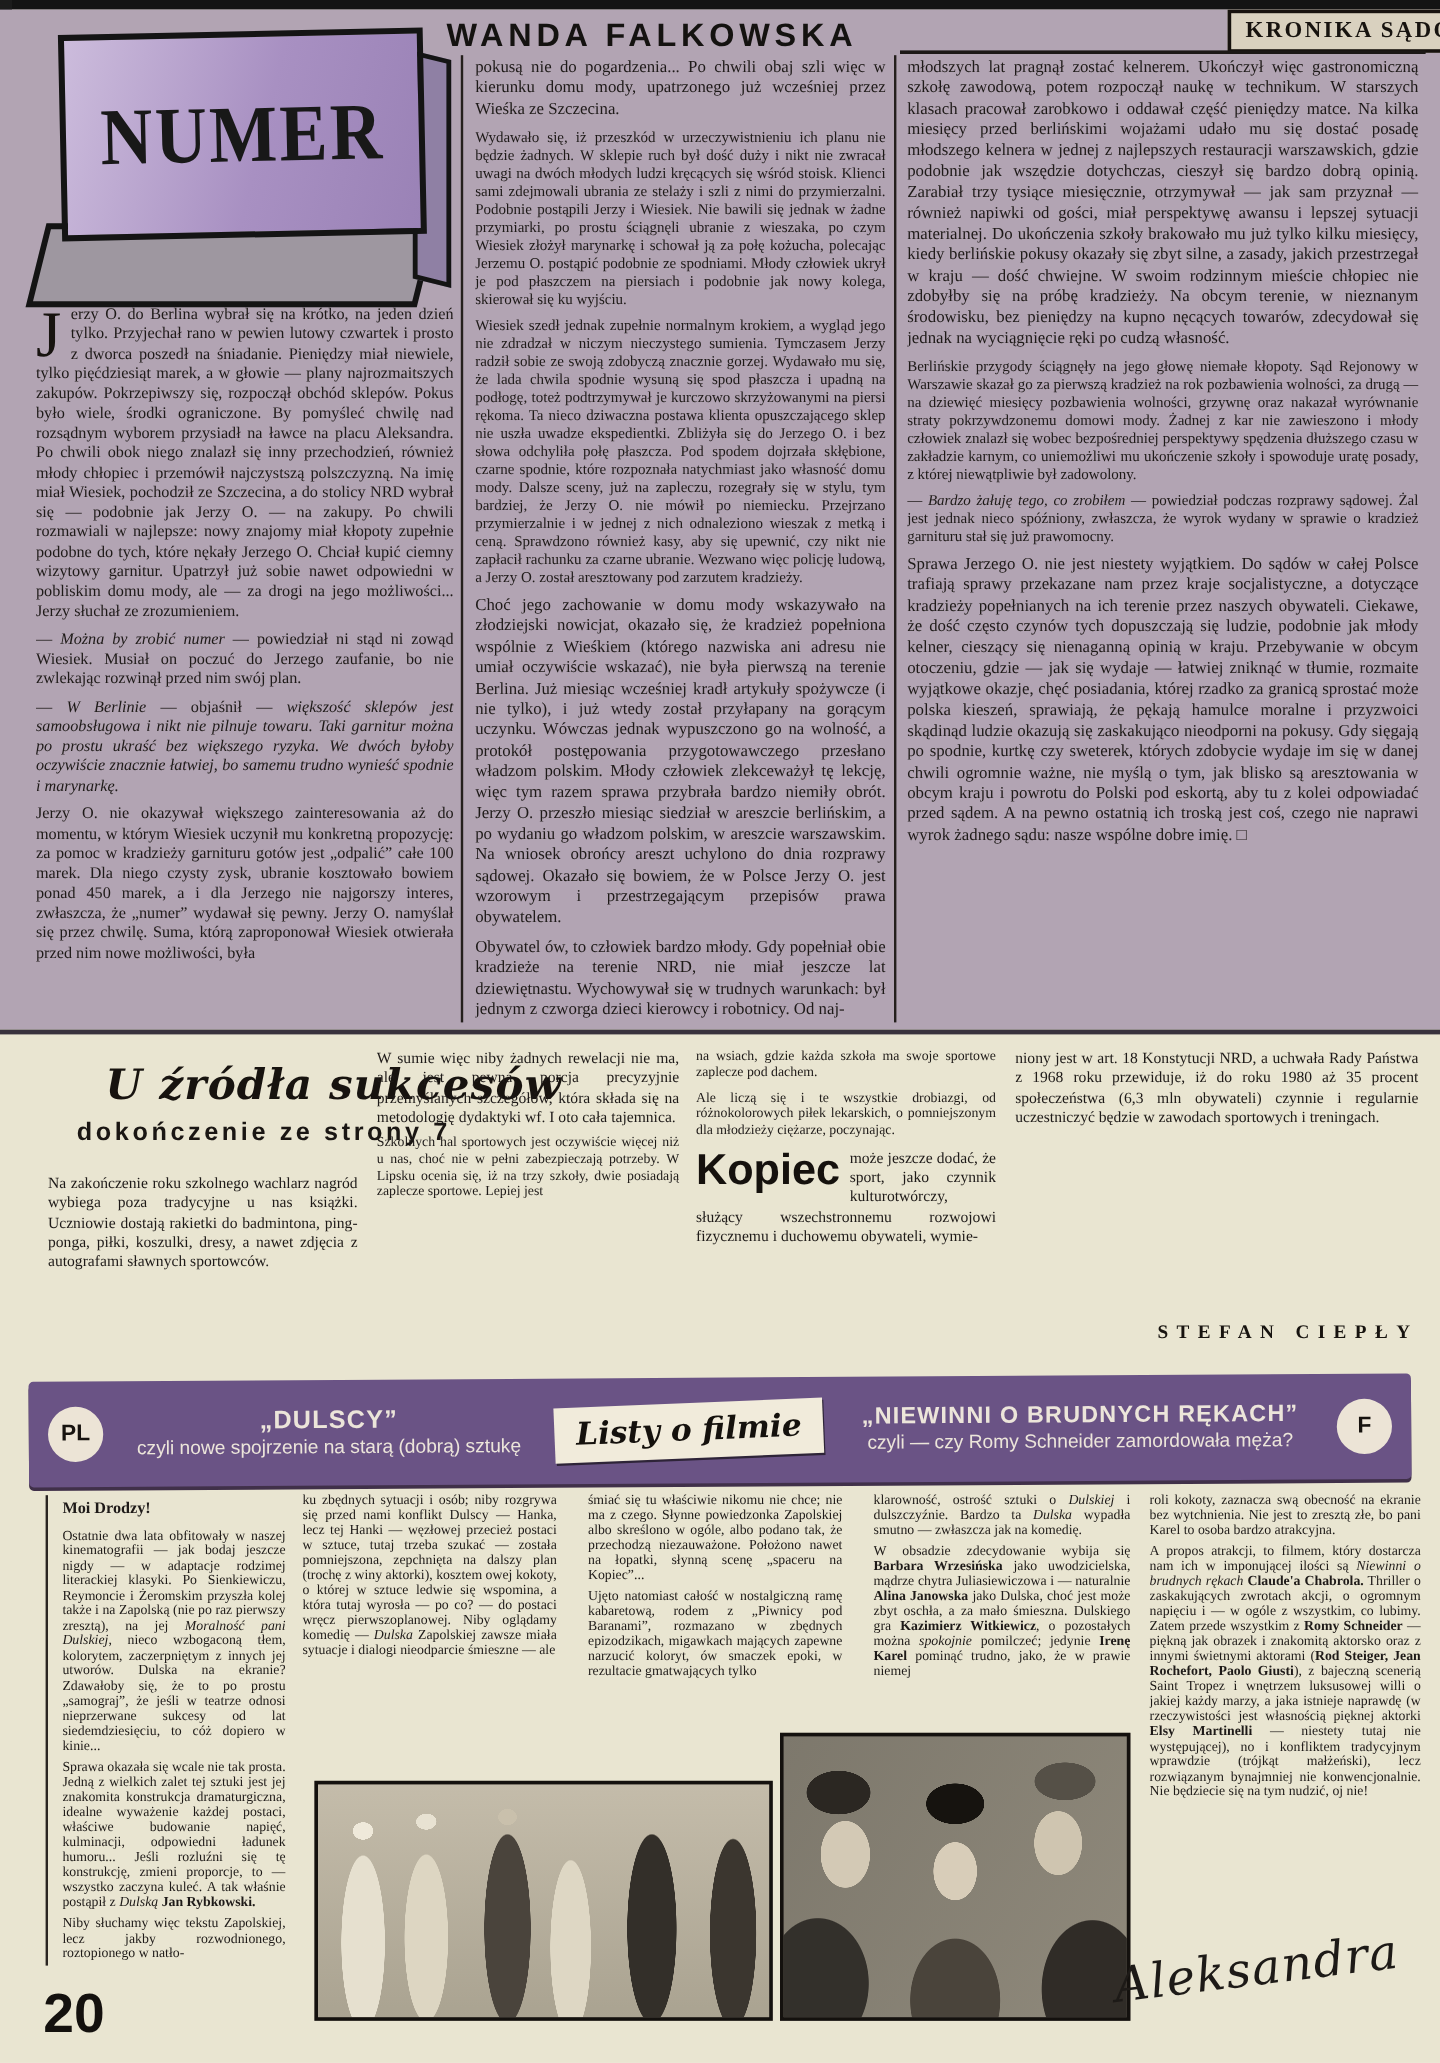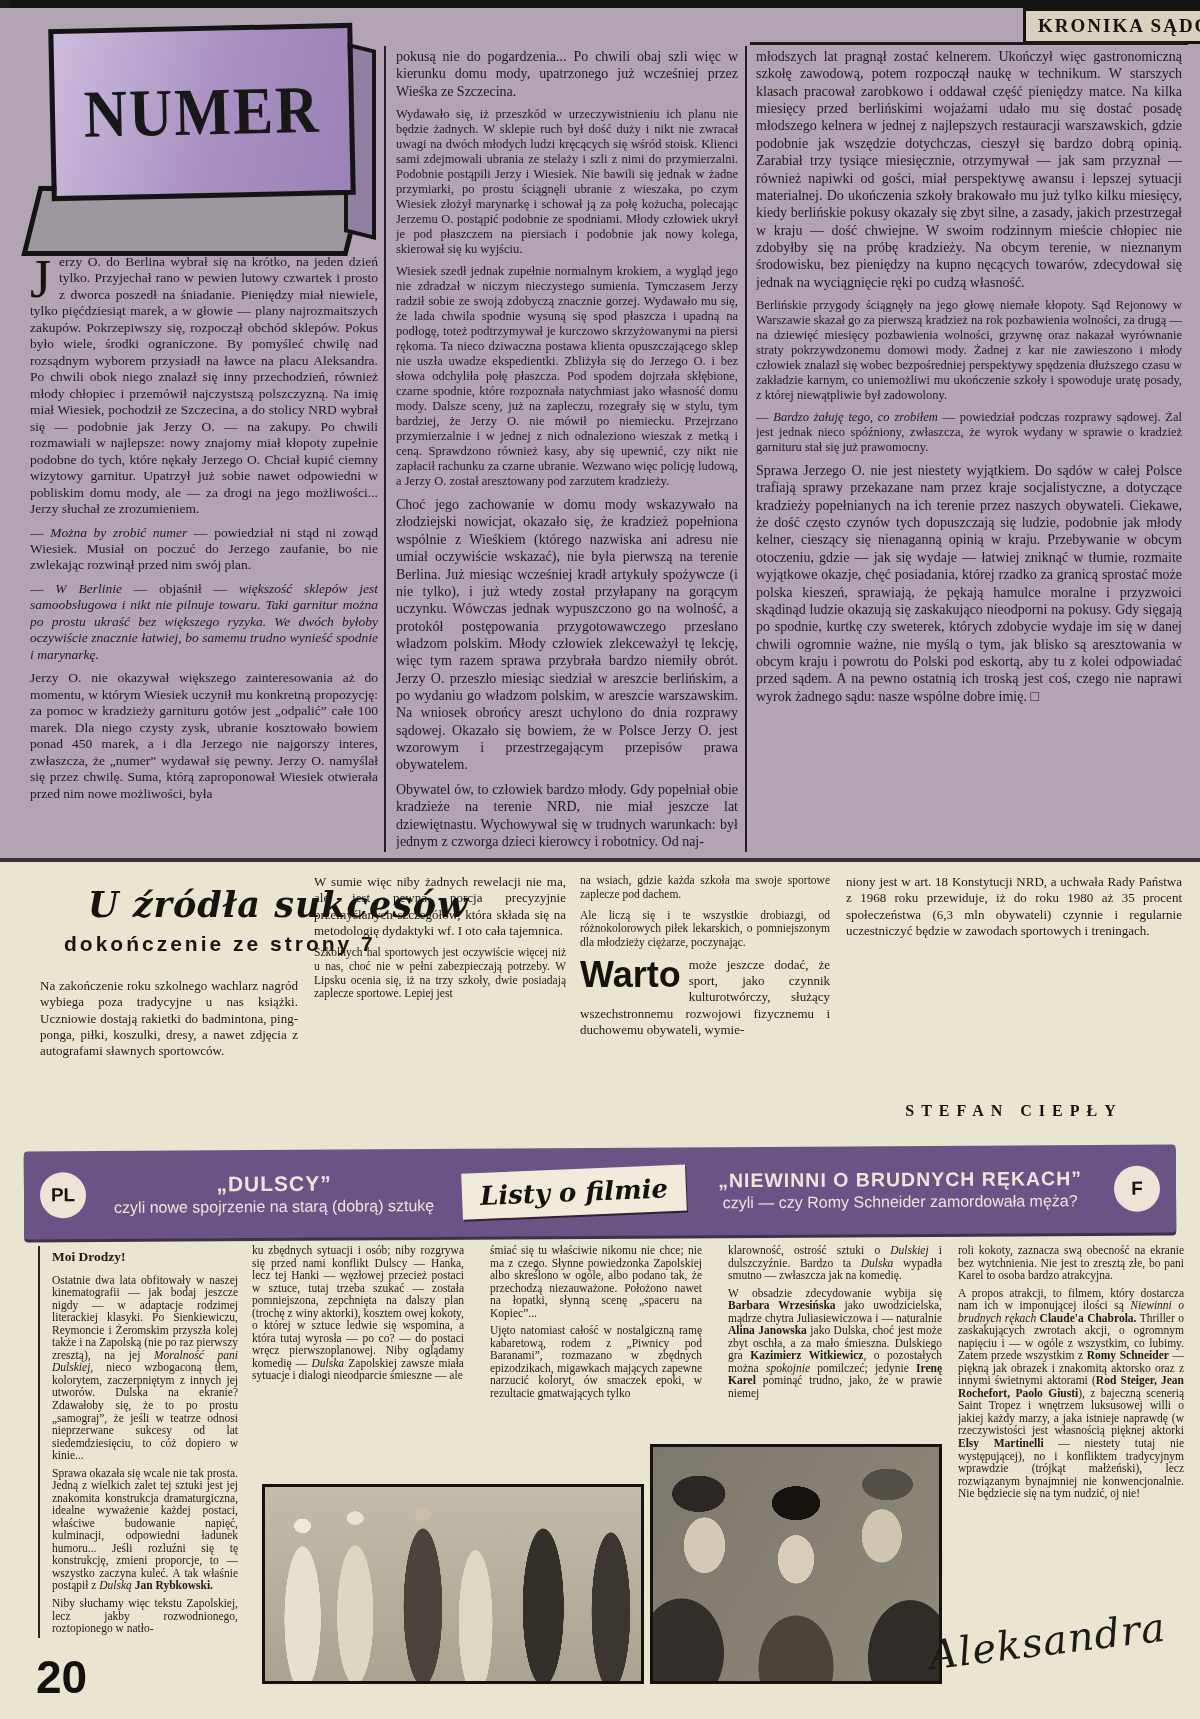--- a/index.html
+++ b/index.html
@@ -38,21 +38,21 @@
   .sec-cream{left:0;top:858px;width:1200px;height:861px;background:#e9e5d1;border-top:4px solid #39323d;box-sizing:border-box;}
   .mid-title{left:88px;top:884px;font-family:"DejaVu Serif",serif;font-style:italic;font-weight:700;font-size:35px;letter-spacing:1px;color:#17130f;}
   .mid-sub{left:64px;top:932px;font-family:Liberation Sans, sans-serif;font-weight:700;font-size:21px;letter-spacing:3px;color:#1a1613;}
   .midc1{left:40px;top:978px;width:258px;height:158px;overflow:hidden;}
   .midc2{left:314px;top:874px;width:252px;height:262px;overflow:hidden;}
   .midc3{left:580px;top:874px;width:250px;height:262px;overflow:hidden;}
   .midc4{left:846px;top:874px;width:336px;height:226px;overflow:hidden;}
   .m13{font-size:13px;line-height:1.25;}
   .m11{font-size:11.5px;line-height:1.2;}
   .warto b:first-child{float:left;font-family:"Liberation Sans",sans-serif;font-weight:700;font-size:36px;line-height:30px;margin:3px 8px 0 0;color:#15110d;}
-  .byline{left:846px;top:1102px;width:336px;text-align:center;font-weight:700;font-size:16px;letter-spacing:7px;color:#17130f;white-space:nowrap;}
+  .byline{left:846px;top:1102px;width:336px;text-align:right;font-weight:700;font-size:16px;letter-spacing:7px;color:#17130f;white-space:nowrap;}
 
   
   .banner{left:24px;top:1148px;width:1152px;height:88px;background:#6a5385;border-radius:4px;transform:rotate(-0.35deg);display:flex;align-items:center;gap:16px;padding:0 16px;box-sizing:border-box;color:#ece5da;box-shadow:0 3px 0 #403049;}
   .badge{width:46px;height:46px;border-radius:50%;background:#ece4d6;color:#17130f;font-family:"Liberation Sans",sans-serif;font-weight:700;font-size:19px;display:flex;align-items:center;justify-content:center;flex:none;}
   .banner-left{flex:1;text-align:center;font-family:"Liberation Sans",sans-serif;line-height:1.3;}
   .banner-right{flex:1.15;text-align:center;font-family:"Liberation Sans",sans-serif;line-height:1.3;}
   .bn-title{font-weight:700;font-size:21px;letter-spacing:1px;}
   .banner-right .bn-title{font-size:19.5px;}
   .bn-sub{font-size:16px;}
   .listy{flex:none;background:#f1ebdb;color:#15110d;padding:8px 18px;font-family:"DejaVu Serif",serif;font-style:italic;font-weight:700;font-size:26px;transform:rotate(-2deg);box-shadow:1px 2px 0 #2e2438;white-space:nowrap;}
@@ -102,20 +102,21 @@
 </head>
 <body>
 
 <div id="page">
 
   <div class="abs top-black"></div>
   <div class="abs edge-smudge"></div>
 
   <div class="abs sec-main"></div>
 
+  <div class="abs author">WANDA FALKOWSKA</div>
   <div class="abs kronika-box">KRONIKA SĄDOWA</div>
   <div class="abs header-rule"></div>
 
   <div class="abs cube">
     <div class="cube-bottom"></div>
     <div class="cube-right"></div>
     <div class="cube-front">
       <span class="numer-label">NUMER</span>
     </div>
   </div>
@@ -149,21 +150,21 @@
   <div class="abs midc2">
       <p class="para m13">W sumie więc niby żadnych rewelacji nie ma, ale jest pewna porcja precyzyjnie przemyślanych szczegółów, która składa się na metodologię dydaktyki wf. I oto cała tajemnica.</p>
       <p class="para m11">Szkolnych hal sportowych jest oczywiście więcej niż u nas, choć nie w pełni zabezpieczają potrzeby. W Lipsku ocenia się, iż na trzy szkoły, dwie posiadają zaplecze sportowe. Lepiej jest</p>
     </div>
   <div class="abs midc1">
       <p class="para m13">Na zakończenie roku szkolnego wachlarz nagród wybiega poza tradycyjne u nas książki. Uczniowie dostają rakietki do badmintona, ping-ponga, piłki, koszulki, dresy, a nawet zdjęcia z autografami sławnych sportowców.</p>
     </div>
   <div class="abs midc3">
       <p class="para m11">na wsiach, gdzie każda szkoła ma swoje sportowe zaplecze pod dachem.</p>
       <p class="para m11">Ale liczą się i te wszystkie drobiazgi, od różnokolorowych piłek lekarskich, o pomniejszonym dla młodzieży ciężarze, poczynając.</p>
-      <p class="para m13 warto"><b>Warto</b> może jeszcze dodać, że sport, jako czynnik kulturotwórczy, służący wszechstronnemu rozwojowi fizycznemu i duchowemu obywateli, wymie-</p>
+      <p class="para m13 warto"><b>Kopiec</b> może jeszcze dodać, że sport, jako czynnik kulturotwórczy, służący wszechstronnemu rozwojowi fizycznemu i duchowemu obywateli, wymie-</p>
     </div>
   <div class="abs midc4">
       <p class="para m13">niony jest w art. 18 Konstytucji NRD, a uchwała Rady Państwa z 1968 roku przewiduje, iż do roku 1980 aż 35 procent społeczeństwa (6,3 mln obywateli) czynnie i regularnie uczestniczyć będzie w zawodach sportowych i treningach.</p>
     </div>
   <div class="abs byline">STEFAN CIEPŁY</div>
 
   <div class="abs banner">
     <div class="badge">PL</div>
     <div class="banner-left">
       <div class="bn-title">„DULSCY”</div>

